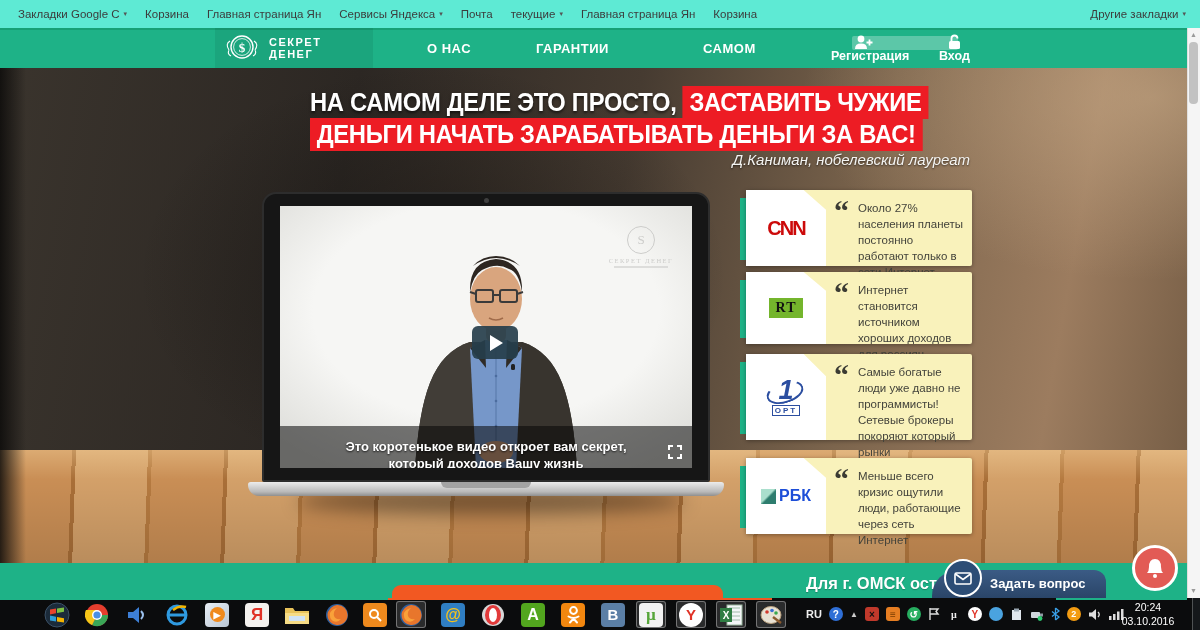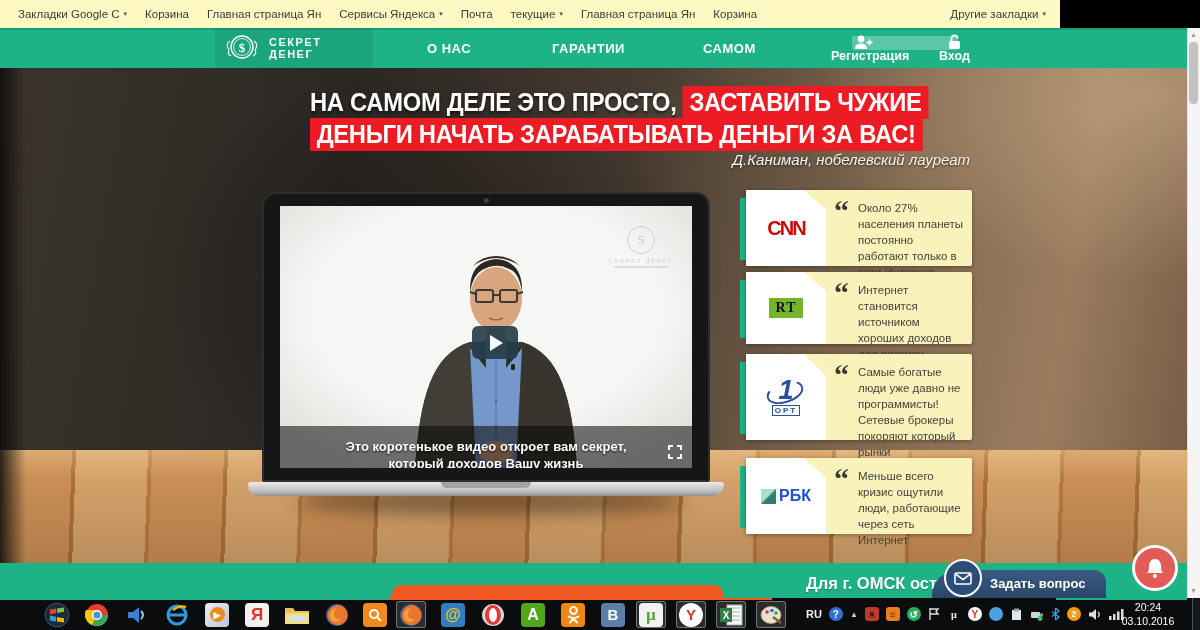--- a/index.html
+++ b/index.html
@@ -1,21 +1,21 @@
 <!DOCTYPE html>
 <html><head>
 <meta charset="utf-8">
 <style>
   html,body{margin:0;padding:0;}
   body{width:1200px;height:630px;position:relative;overflow:hidden;
        font-family:"Liberation Sans",sans-serif;background:#000;}
   .abs{position:absolute;}
 
   
-  .bmbar{left:0;top:0;width:1060px;height:28px;background:#fef9c3;
+  .bmbar{left:0;top:0;width:1200px;height:28px;background:#5eead4;
          display:flex;align-items:center;font-size:11.5px;color:#3c3c3c;}
   .bm{display:flex;align-items:center;gap:4px;margin-left:18px;white-space:nowrap;cursor:default;}
   .bm .caret{font-size:7px;color:#555;}
   .bm-other{margin-left:auto;margin-right:14px;display:flex;align-items:center;gap:4px;}
 
   
   .navbar{left:0;top:28px;width:1200px;height:40px;background:#1eb287;border-top:2px solid #17a076;box-sizing:border-box;}
   .logo-block{left:215px;top:28px;width:158px;height:40px;background:rgba(0,0,0,.07);
               display:flex;align-items:center;gap:8px;padding-left:8px;box-sizing:border-box;}
   .brand{color:#fff;font-weight:bold;font-size:11px;letter-spacing:1.5px;line-height:12px;}
@@ -168,21 +168,21 @@
     <text x="19" y="20" text-anchor="middle" font-size="13" font-family="Liberation Serif,serif" fill="#fff" font-weight="bold">$</text>
     <path d="M6,18 Q2,12 7,9 M6,18 Q4,22 8,24" stroke="#fff" stroke-width="1.1" fill="none"></path>
     <path d="M32,18 Q36,12 31,9 M32,18 Q34,22 30,24" stroke="#fff" stroke-width="1.1" fill="none"></path>
   </svg>
   <div class="brand">
     <div>СЕКРЕТ</div>
     <div>ДЕНЕГ</div>
   </div>
 </div>
 <div class="abs menu-item" style="left:427px;">О НАС</div>
-<div class="abs menu-item" style="left:552px;">ГАРАНТИИ</div>
+<div class="abs menu-item" style="left:536px;">ГАРАНТИИ</div>
 <div class="abs menu-item" style="left:703px;">САМОМ</div>
 <div class="abs authpill"></div>
 <svg class="abs" style="left:854px;top:35px;" width="20" height="15" viewBox="0 0 20 15">
   <circle cx="7" cy="4" r="3.4" fill="#fff"></circle>
   <path d="M1,14 Q1,8.6 7,8.6 Q13,8.6 13,14 Z" fill="#fff"></path>
   <path d="M15.5,4.5 v6 M12.5,7.5 h6" stroke="#fff" stroke-width="1.8"></path>
 </svg>
 <svg class="abs" style="left:948px;top:34px;" width="13" height="16" viewBox="0 0 13 16">
   <rect x="1" y="7" width="11" height="8" rx="1.5" fill="#fff"></rect>
   <path d="M3.5,7 V4.5 Q3.5,1.5 6.5,1.5 Q9.5,1.5 9.5,4.5" fill="none" stroke="#fff" stroke-width="1.8"></path>

